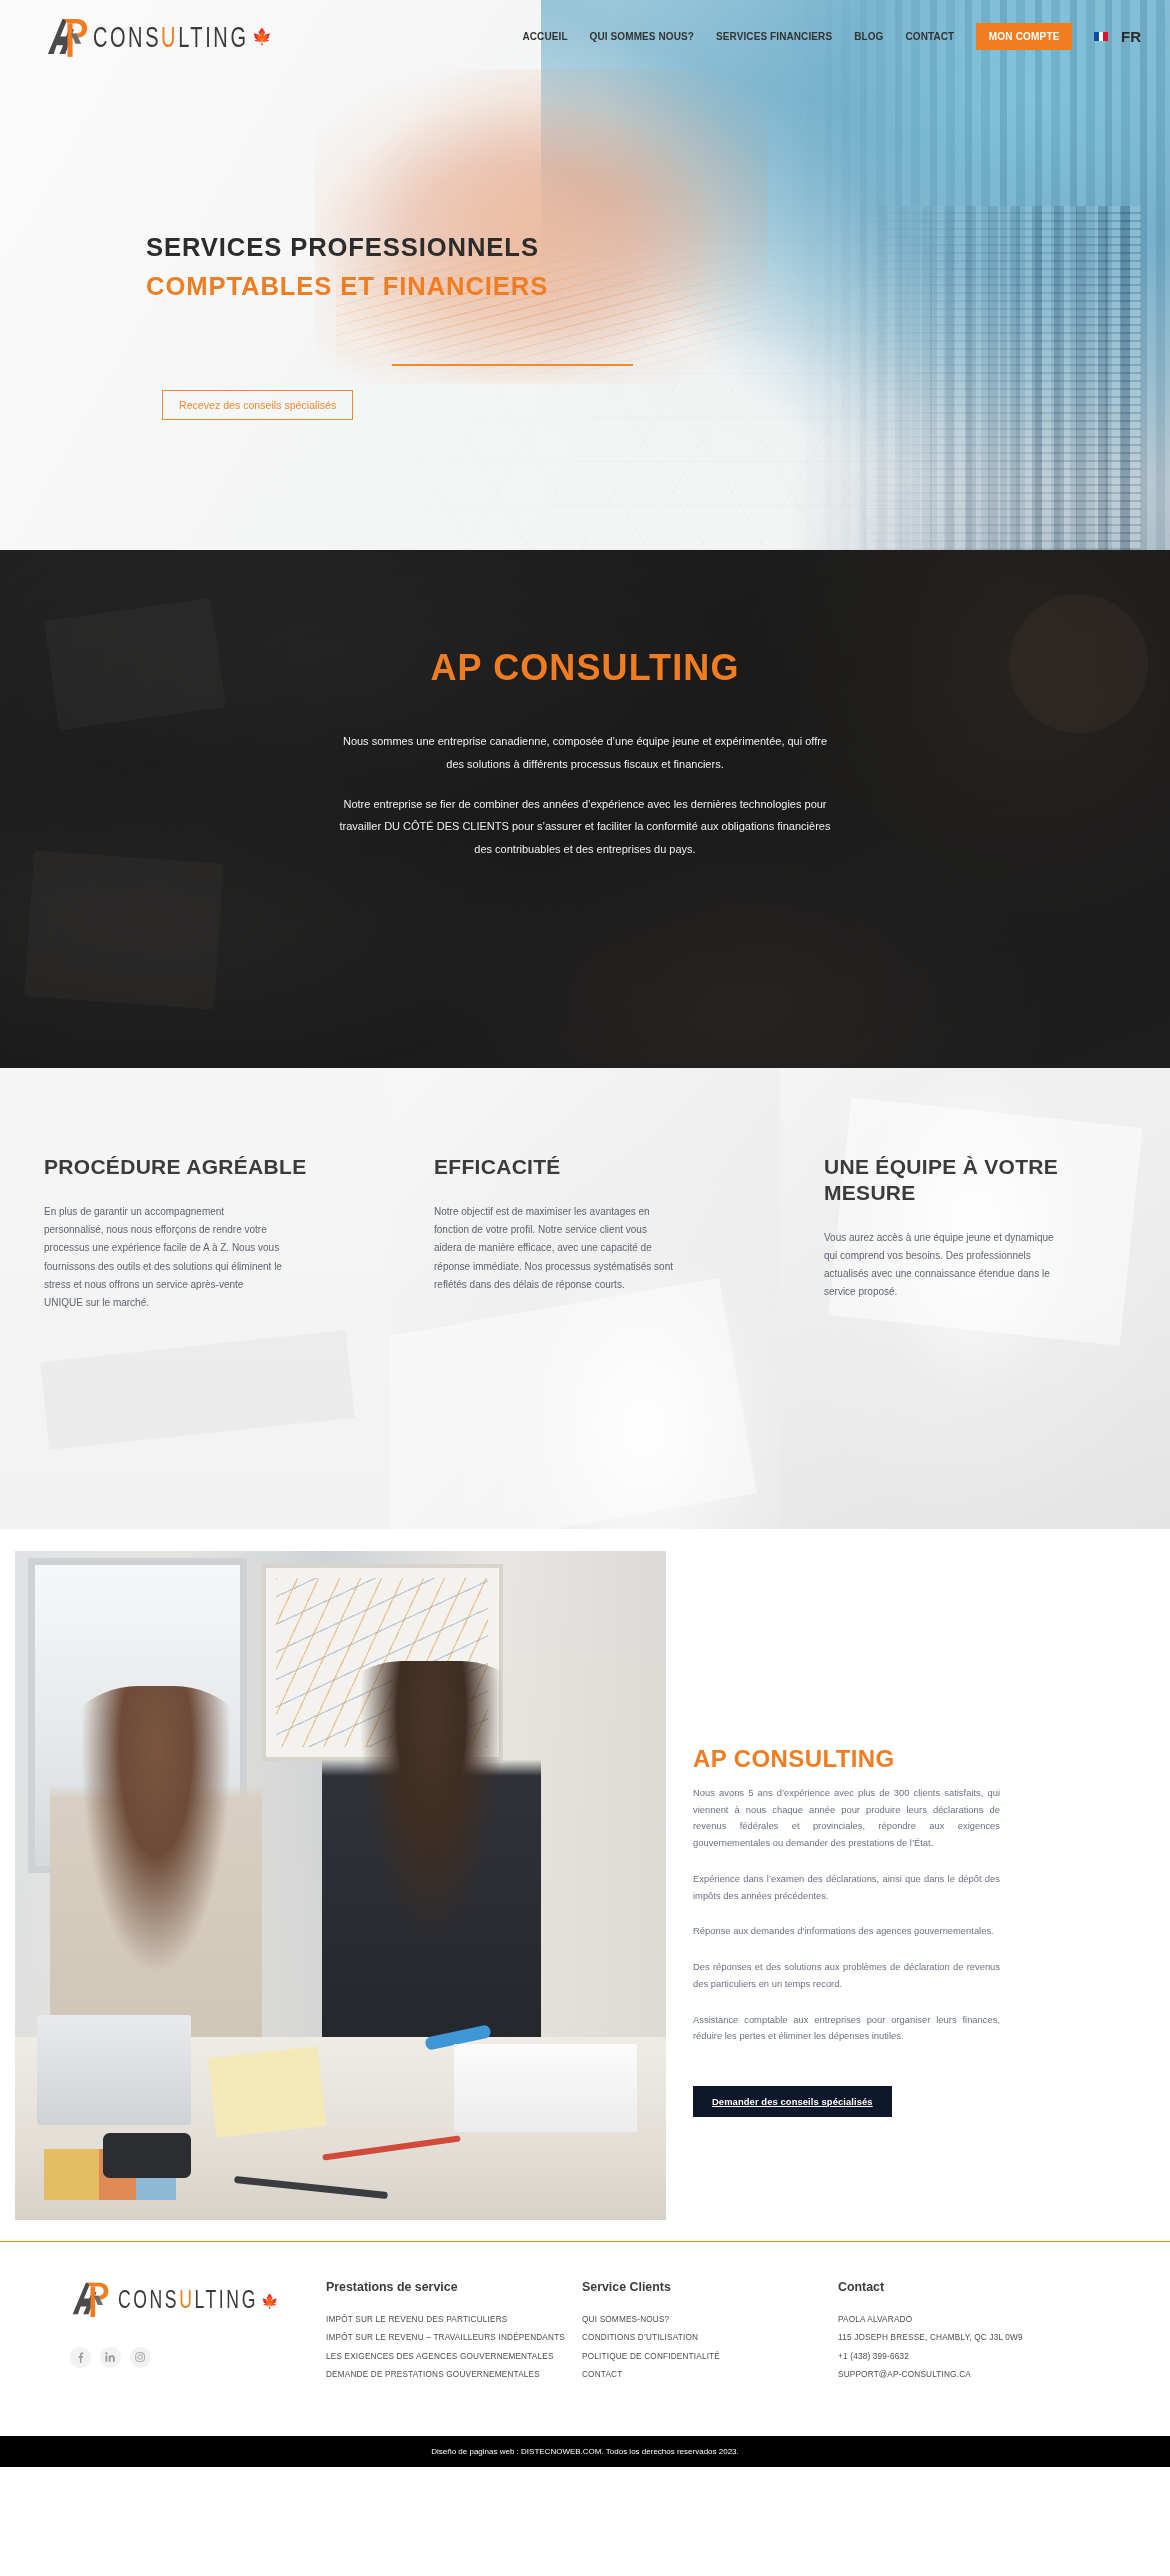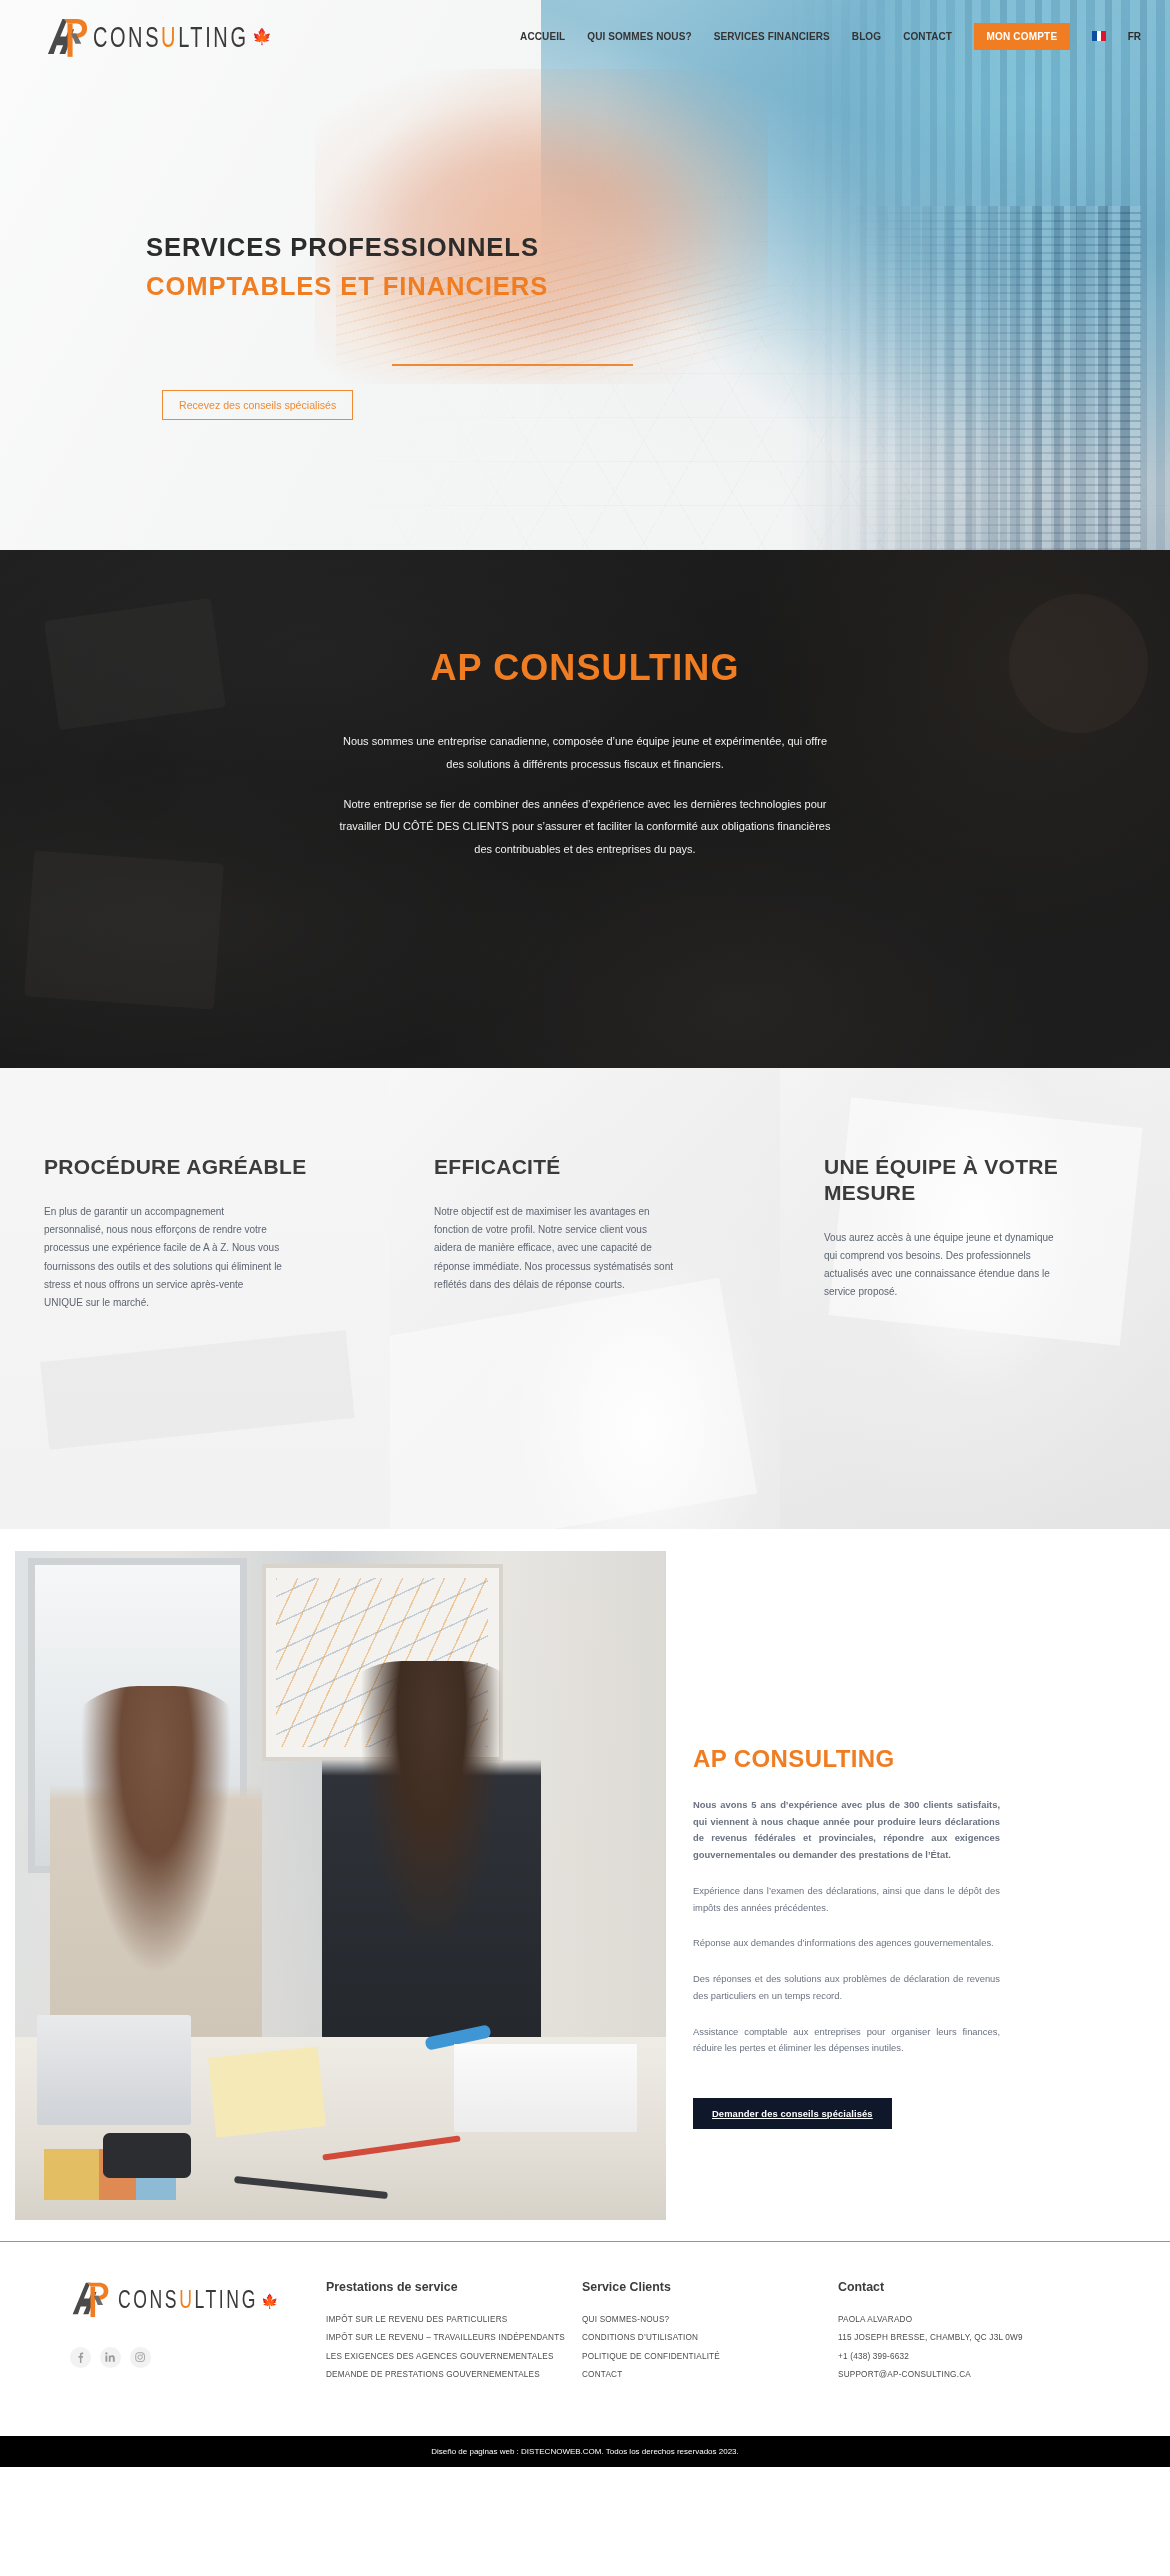--- a/index.html
+++ b/index.html
@@ -89,21 +89,21 @@
 
   .nav{ display:flex; align-items:center; gap:22px; margin-left:auto; margin-right:29px; }
   .nav a{
     color:#333; text-decoration:none; font-size:10px;
     font-weight:bold; letter-spacing:0.1px; white-space:nowrap;
   }
   .btn-account{
     background:#f07d22; color:#fff; font-weight:bold; font-size:10px;
     padding:8px 12.4px; letter-spacing:0.2px; white-space:nowrap;
   }
-  .lang{ display:flex; gap:22px; font-size:10px; font-weight:bold; color:#2c2c2c; }
+  .lang{ display:flex; align-items:center; gap:13px; font-size:15px; font-weight:bold; color:#2c2c2c; }
   .flag{ width:14px; height:9.5px; display:inline-block; background:linear-gradient(to right,#0b4ea2 0 33.3%,#fff 33.3% 66.6%,#e2122a 66.6% 100%); }
 
   
   .hero-copy{ position:absolute; left:146px; top:233px; z-index:10; }
   .hero-l1{ font-size:25.6px; font-weight:bold; color:#2c2c2c; letter-spacing:0.9px; }
   .hero-l2{ font-size:25.6px; font-weight:bold; color:#f07d22; letter-spacing:0.9px; margin-top:10.2px;text-align:right; }
   .hero-rule{ position:absolute; left:392px; top:364px; width:241px; height:2.2px; background:#ef8a33; z-index:10; }
   .hero-cta{
     position:absolute; left:162px; top:390px; z-index:10;
     border:0.7px solid #ef8a33; color:#ef8a33; background:transparent;
@@ -213,21 +213,21 @@
   .ph-marker{ left:410px; bottom:176px; width:66px; height:13px; background:#3f96d4; transform:rotate(-12deg); border-radius:5.9px; }
   .ph-book{ left:439px; bottom:88px; width:183px; height:88px; background:linear-gradient(180deg,#fbfbfb,#ececec); }
   .ph-chart{ left:29px; bottom:20.5px; width:132px; height:51px; background:linear-gradient(90deg,#e5b94e 0 42%, #e07c3e 42% 70%, #7fb5d6 70% 100%); opacity:.85; }
 
   .split-right{ flex:1; position:relative; padding:216px 117px 0 0; }
   .split-inner{ width:307px; margin-left:13px; }
   .split-title{ font-size:24px; font-weight:bold; color:#f07d22; letter-spacing:0.4px; }
   .split-right p{
     margin-top:19px; color:#6a7280; font-size:9.4px; line-height:1.78; text-align:justify;
   }
-  .split-right p:first-of-type{ margin-top:24px;font-weight:bold; }
+  .split-right p:first-of-type{ margin-top:12px; }
   .btn-orange{
     margin-top:41px; display:inline-block; background:#0f172a; color:#fff;
     font-size:9.4px; font-weight:bold; padding:10.2px 19px; letter-spacing:0.1px;
   }
   .split-rule{ position:absolute; left:0; bottom:0; width:1170px; height:1.5px; background:#f07d22; }
 
   
   .footer{ position:relative; width:1170px; height:194px; background:#fff; padding-top:38px; }
   .footer-cols{ display:flex; padding-left:70px; }
   .fcol-brand{ width:256px; }

